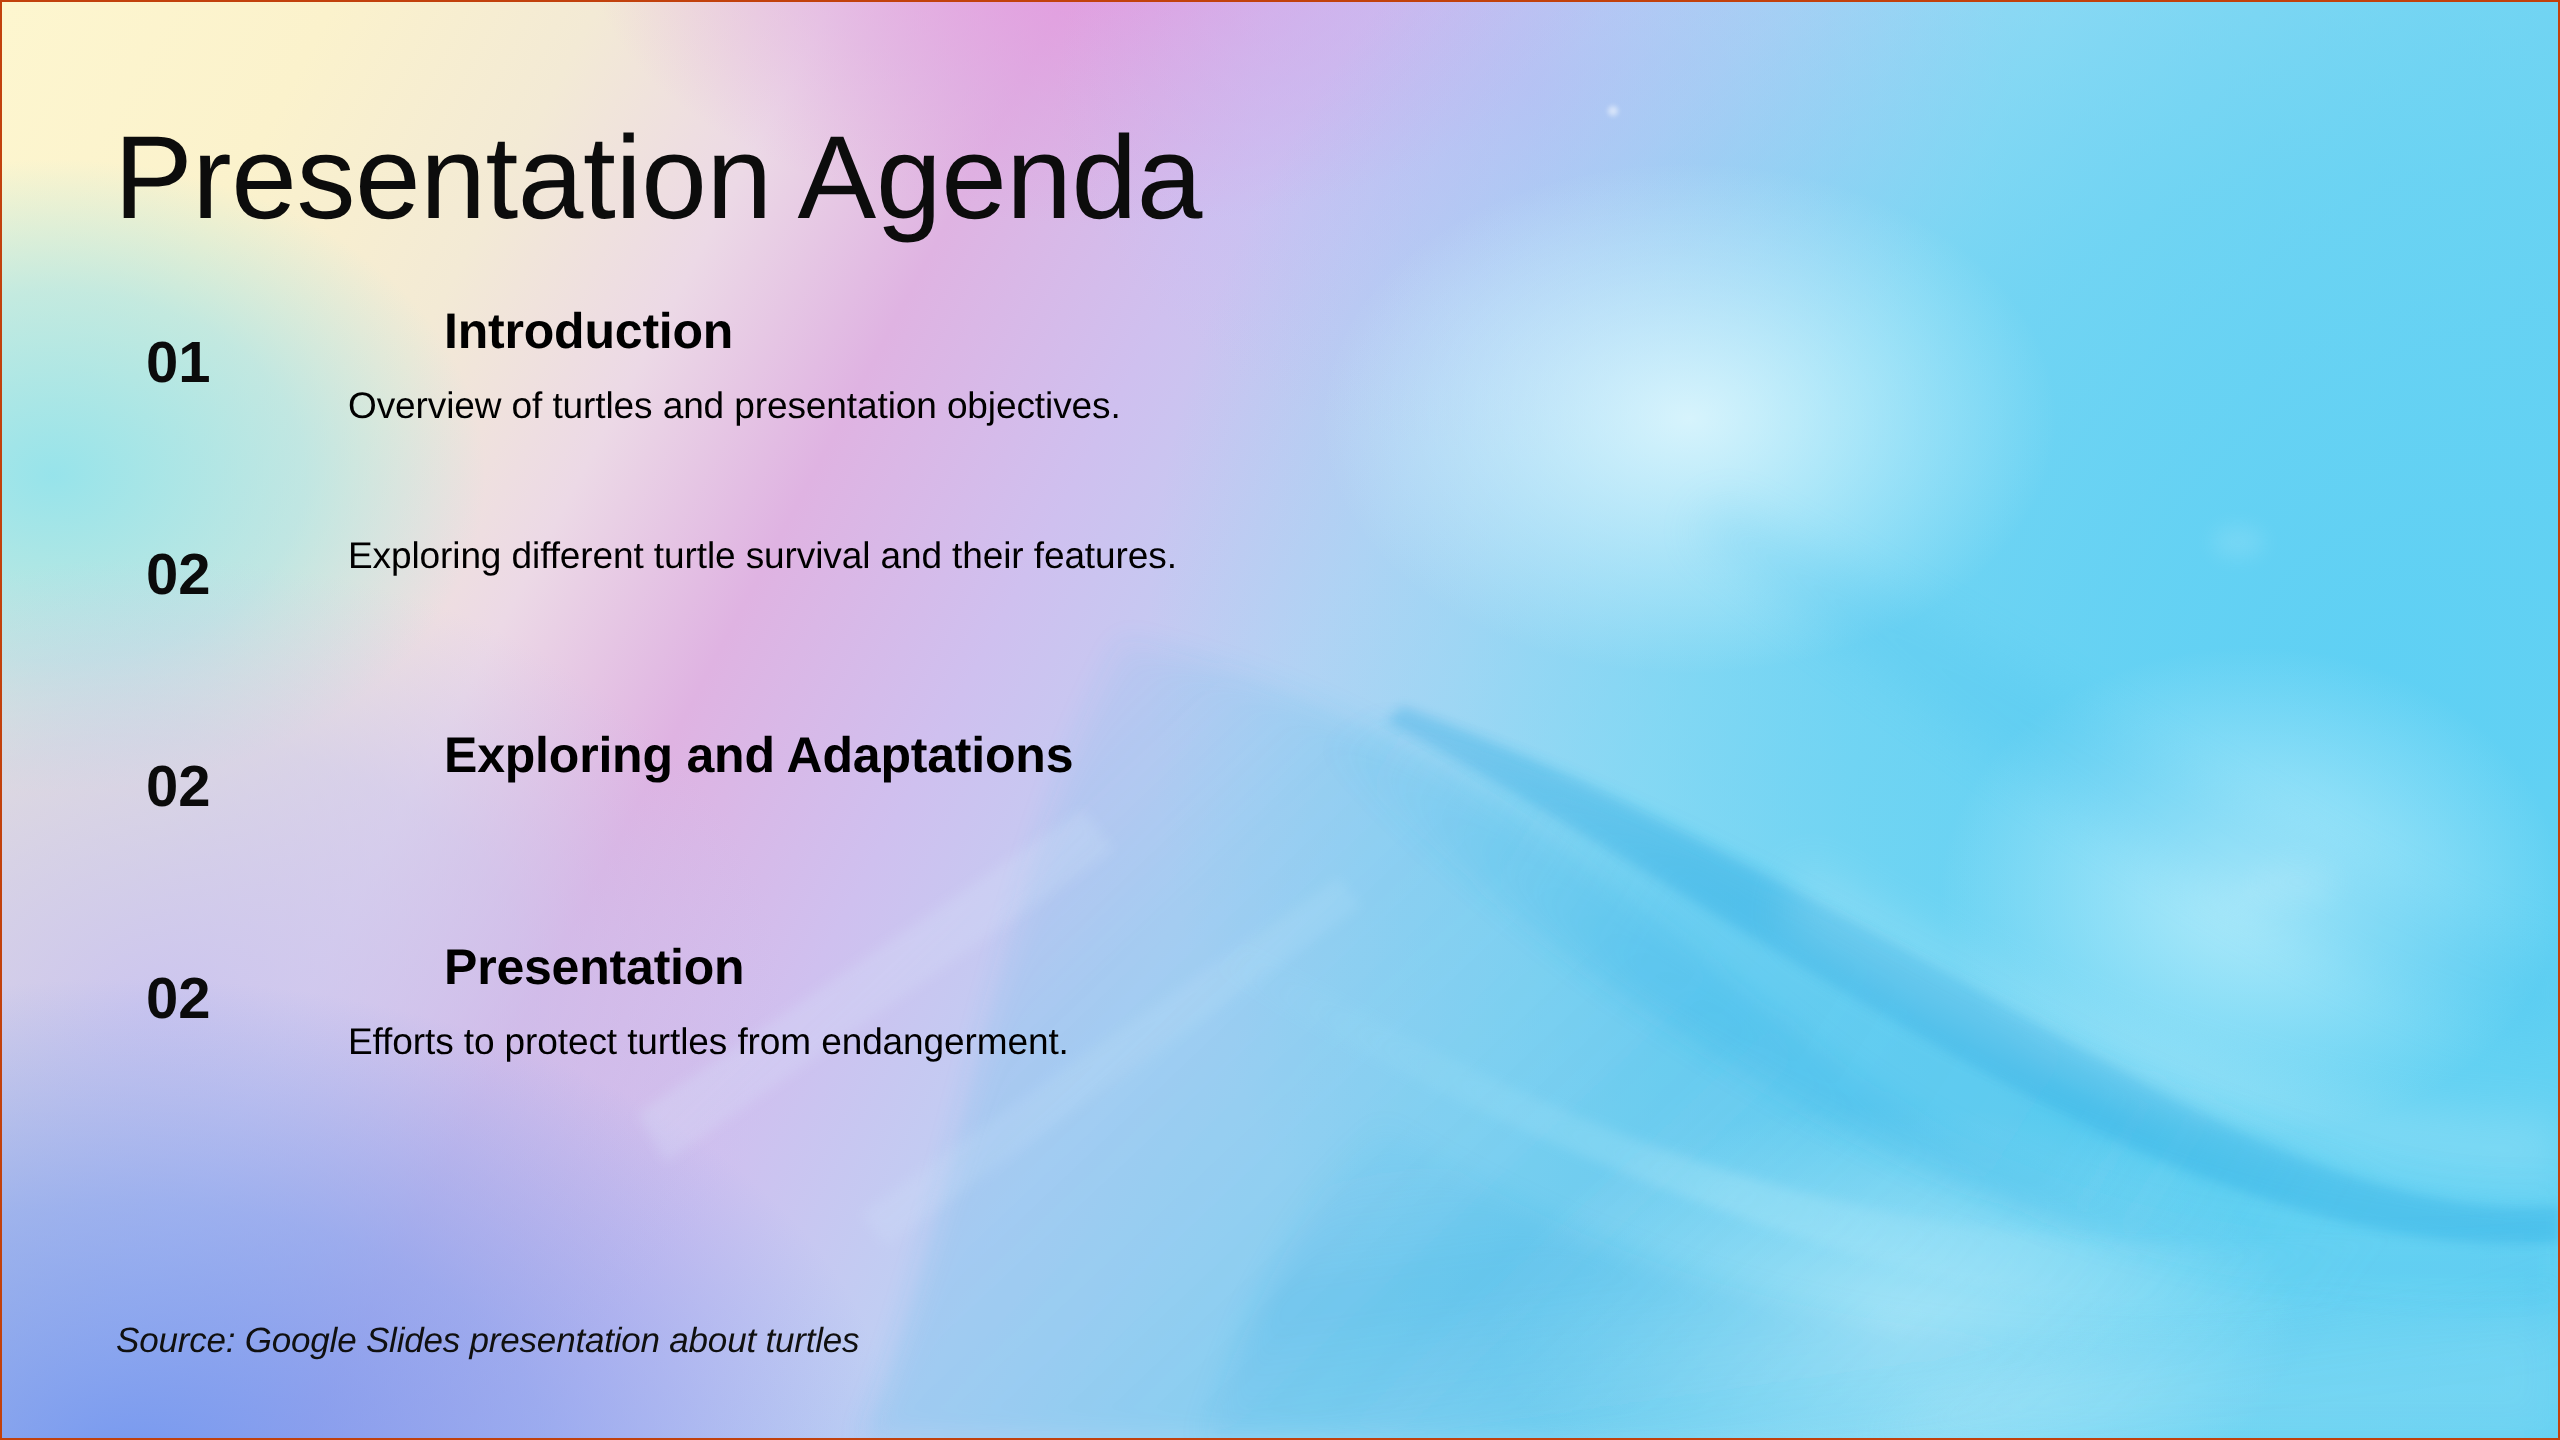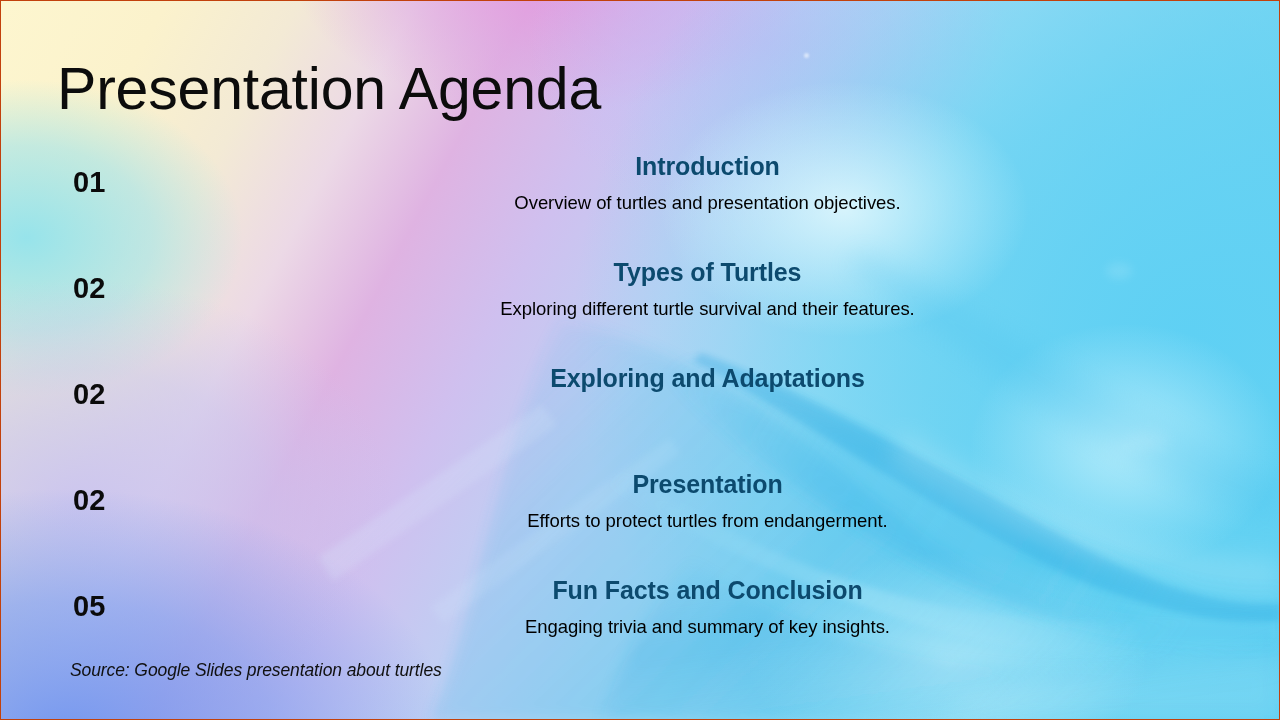--- a/index.html
+++ b/index.html
@@ -162,21 +162,20 @@
   .agenda-list {
     position: absolute;
     left: 0;
     top: 150px;
     width: 1280px;
   }
 
   .agenda-item {
     position: relative;
     height: 106px;
-    text-align: center;
   }
 
   .item-number {
     position: absolute;
     left: 72px;
     top: 15px;
     font-size: 29px;
     font-weight: 700;
     color: #0b0b0b;
     letter-spacing: 0px;
@@ -185,44 +184,44 @@
   .item-body {
     position: absolute;
     left: 173px;
     top: 0;
     right: 40px;
   }
 
   .item-heading {
     font-size: 25px;
     font-weight: 700;
-    color: #0c4a6e;
+    color: #000000;
     line-height: 1.22;
     letter-spacing: -0.1px;
+    margin-left: 48px;
   }
 
   .item-desc {
     margin-top: 9px;
     font-size: 18.5px;
     font-weight: 400;
     color: #000000;
     line-height: 1.25;
     letter-spacing: -0.05px;
   }
 
   .source-note {
     position: absolute;
     left: 57px;
     top: 659px;
     font-size: 17.5px;
     font-style: italic;
     font-weight: 400;
     color: #101010;
     letter-spacing: -0.1px;
-    margin-left: 12px;
   }
 </style>
 </head>
 <body>
 
 <div id="slide">
 
   <div class="bg-layer bg-base"></div>
   <div class="bg-layer bg-cyan-left"></div>
   <div class="bg-layer bg-lavender-left"></div>
@@ -309,46 +308,38 @@
         <div class="item-number">01</div>
         <div class="item-body">
           <div class="item-heading">Introduction</div>
           <div class="item-desc">Overview of turtles and presentation objectives.</div>
         </div>
       </div>
 
       <div class="agenda-item">
         <div class="item-number">02</div>
         <div class="item-body">
-          <div class="item-heading">Types of Turtles</div>
           <div class="item-desc">Exploring different turtle survival and their features.</div>
         </div>
       </div>
 
       <div class="agenda-item">
         <div class="item-number">02</div>
         <div class="item-body">
           <div class="item-heading">Exploring and Adaptations</div>
         </div>
       </div>
 
       <div class="agenda-item">
         <div class="item-number">02</div>
         <div class="item-body">
           <div class="item-heading">Presentation</div>
           <div class="item-desc">Efforts to protect turtles from endangerment.</div>
         </div>
       </div>
 
-      <div class="agenda-item">
-        <div class="item-number">05</div>
-        <div class="item-body">
-          <div class="item-heading">Fun Facts and Conclusion</div>
-          <div class="item-desc">Engaging trivia and summary of key insights.</div>
-        </div>
-      </div>
 
     </div>
 
     <div class="source-note">Source: Google Slides presentation about turtles</div>
 
   </div>
 </div>
 
 </body></html>

